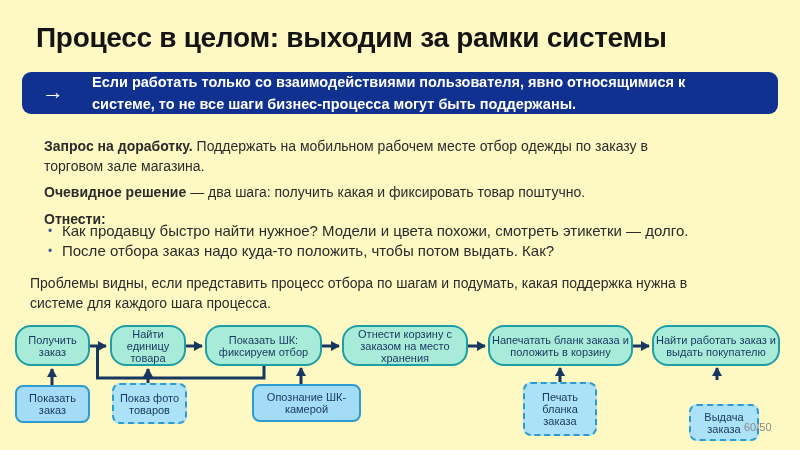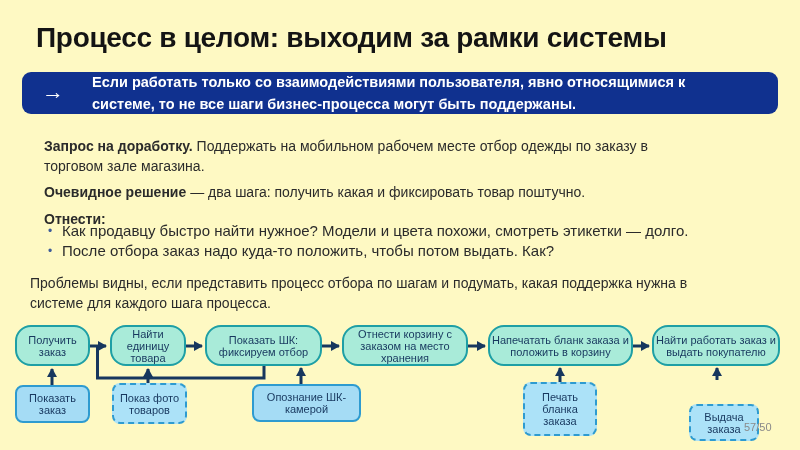--- a/index.html
+++ b/index.html
@@ -121,15 +121,15 @@
       <path d="M633,346 L649,346" marker-end="url(#ah)"></path>
       <path d="M264,366 L264,378 L97.5,378 L97.5,346"></path>
       <path d="M52,385 L52,369" marker-end="url(#ah)"></path>
       <path d="M148,383 L148,369" marker-end="url(#ah)"></path>
       <path d="M301,384 L301,368" marker-end="url(#ah)"></path>
       <path d="M560,382 L560,368" marker-end="url(#ah)"></path>
       <path d="M717,380 L717,368" marker-end="url(#ah)"></path>
     </g>
   </svg>
 
-  <div class="page-number">57/50</div>
+  <div class="page-number">60/50</div>
 
 </div>
 
 </body></html>

